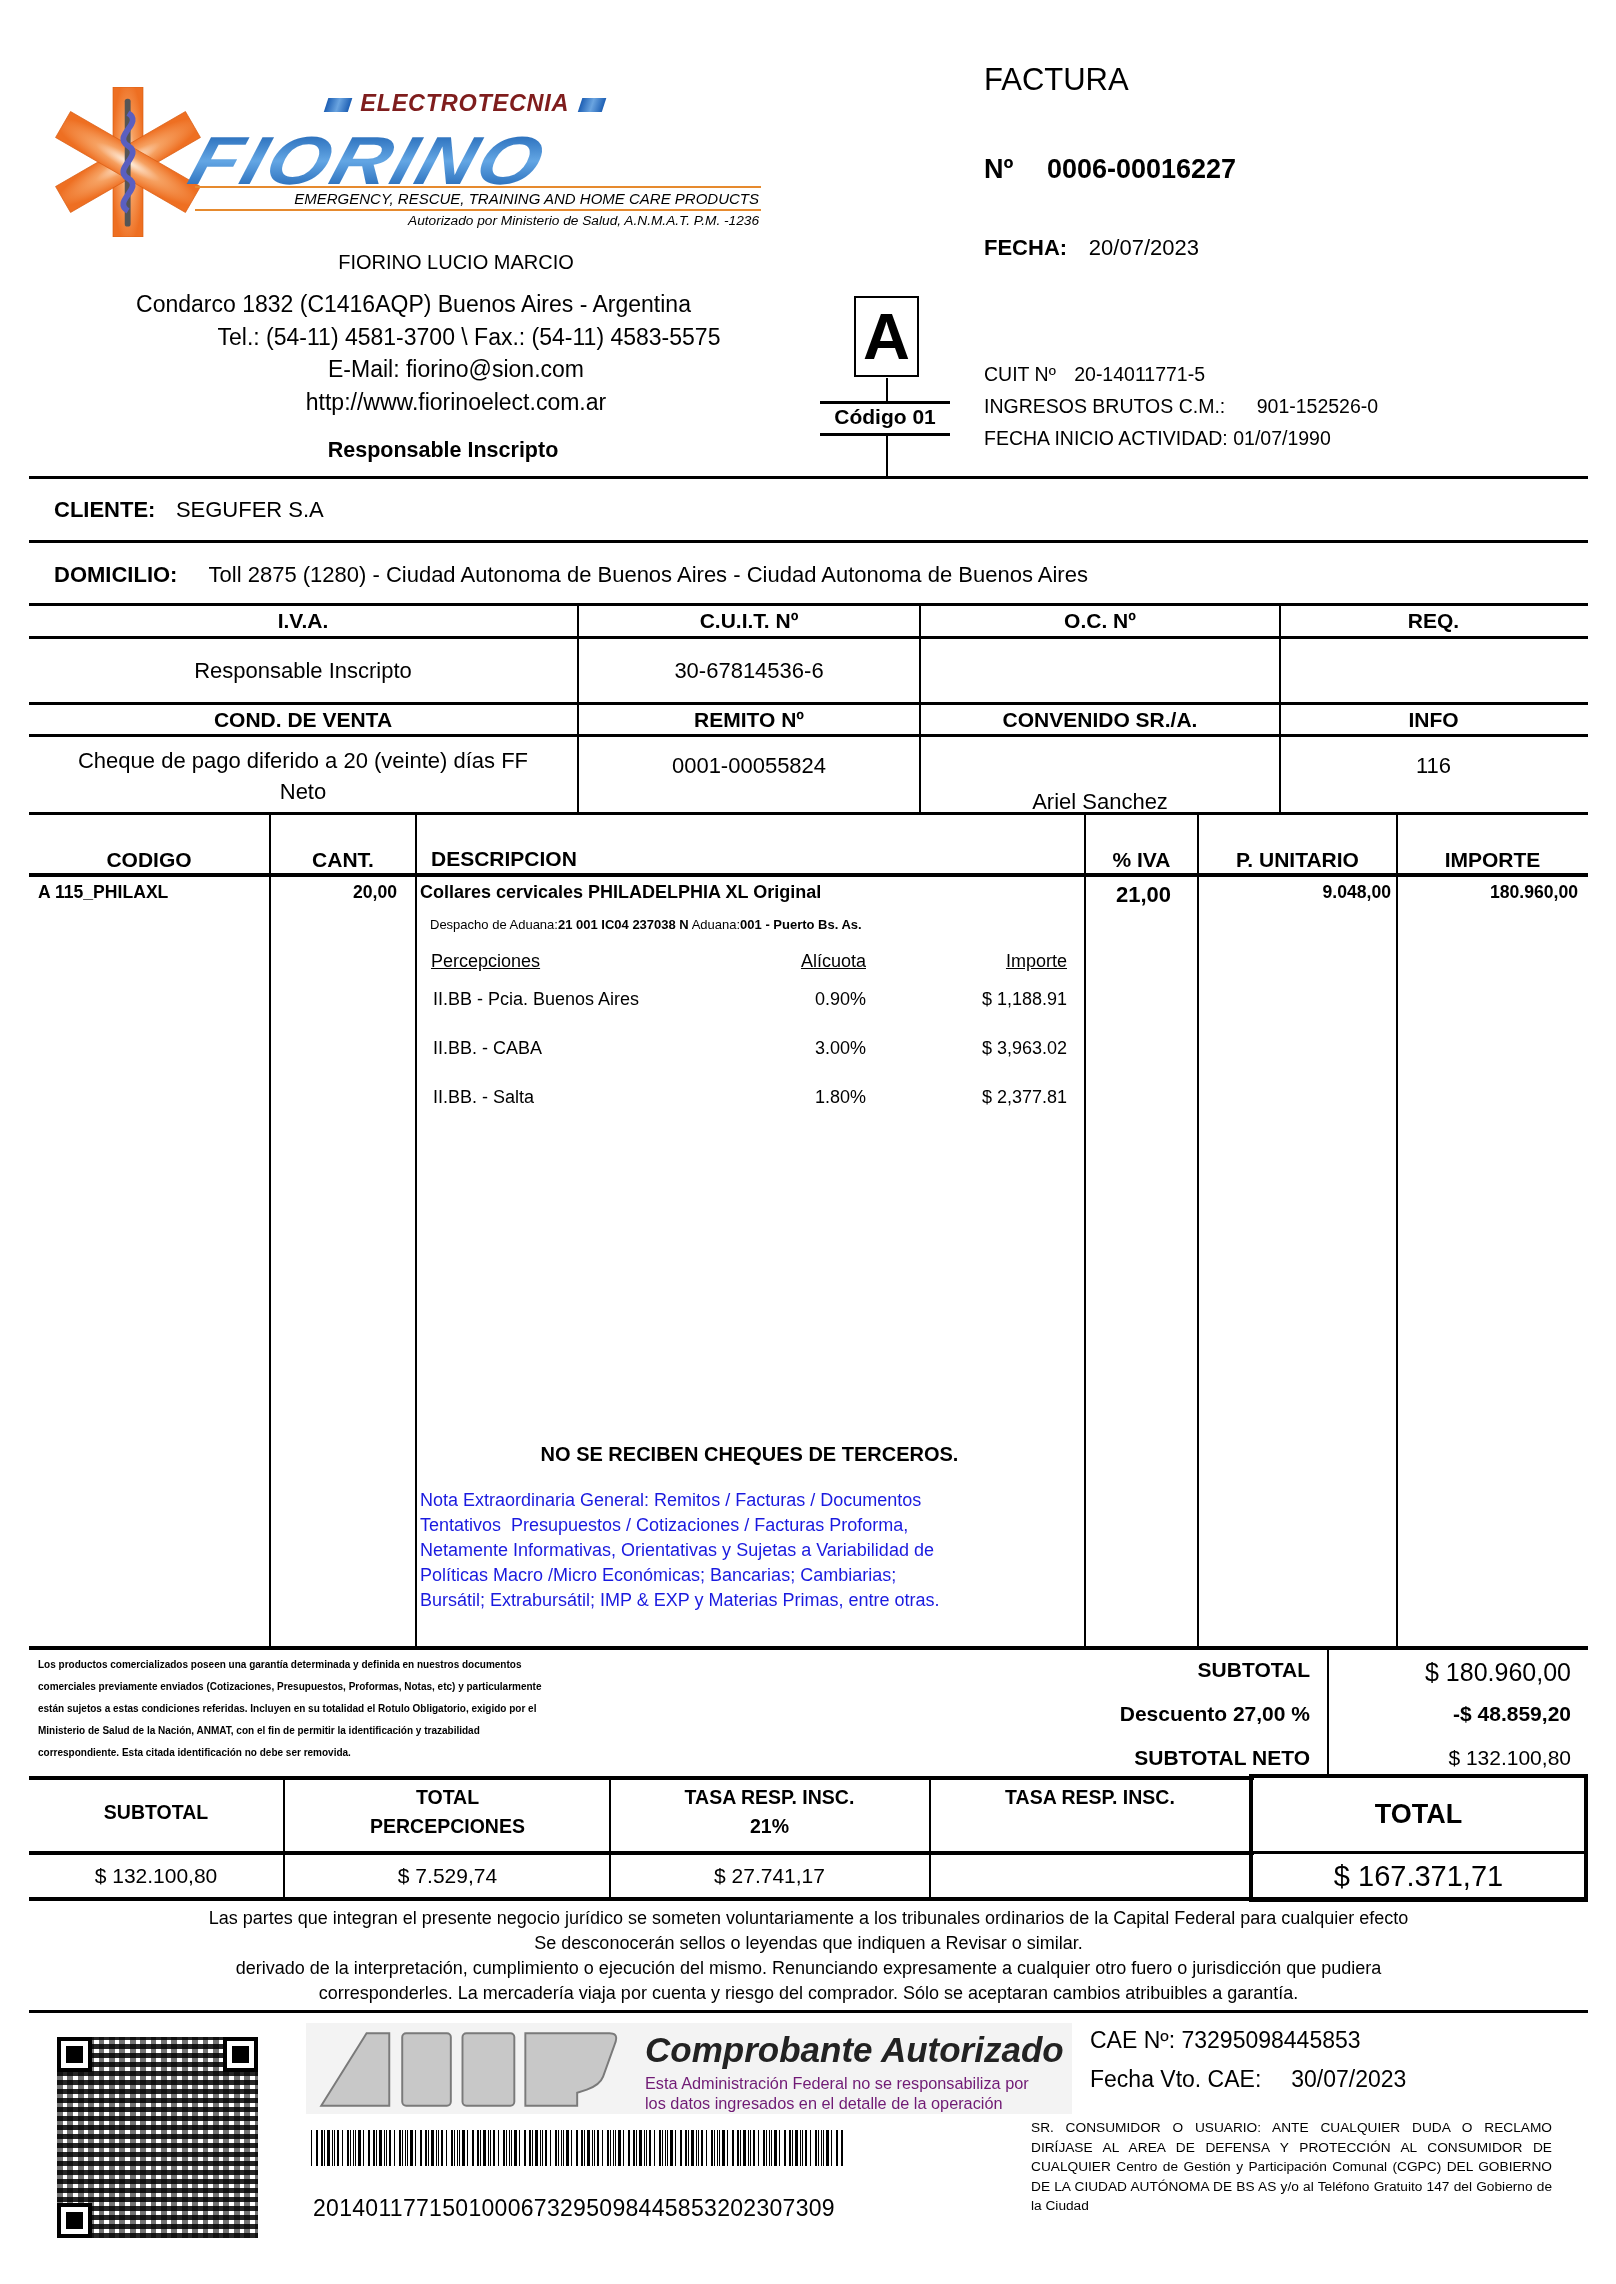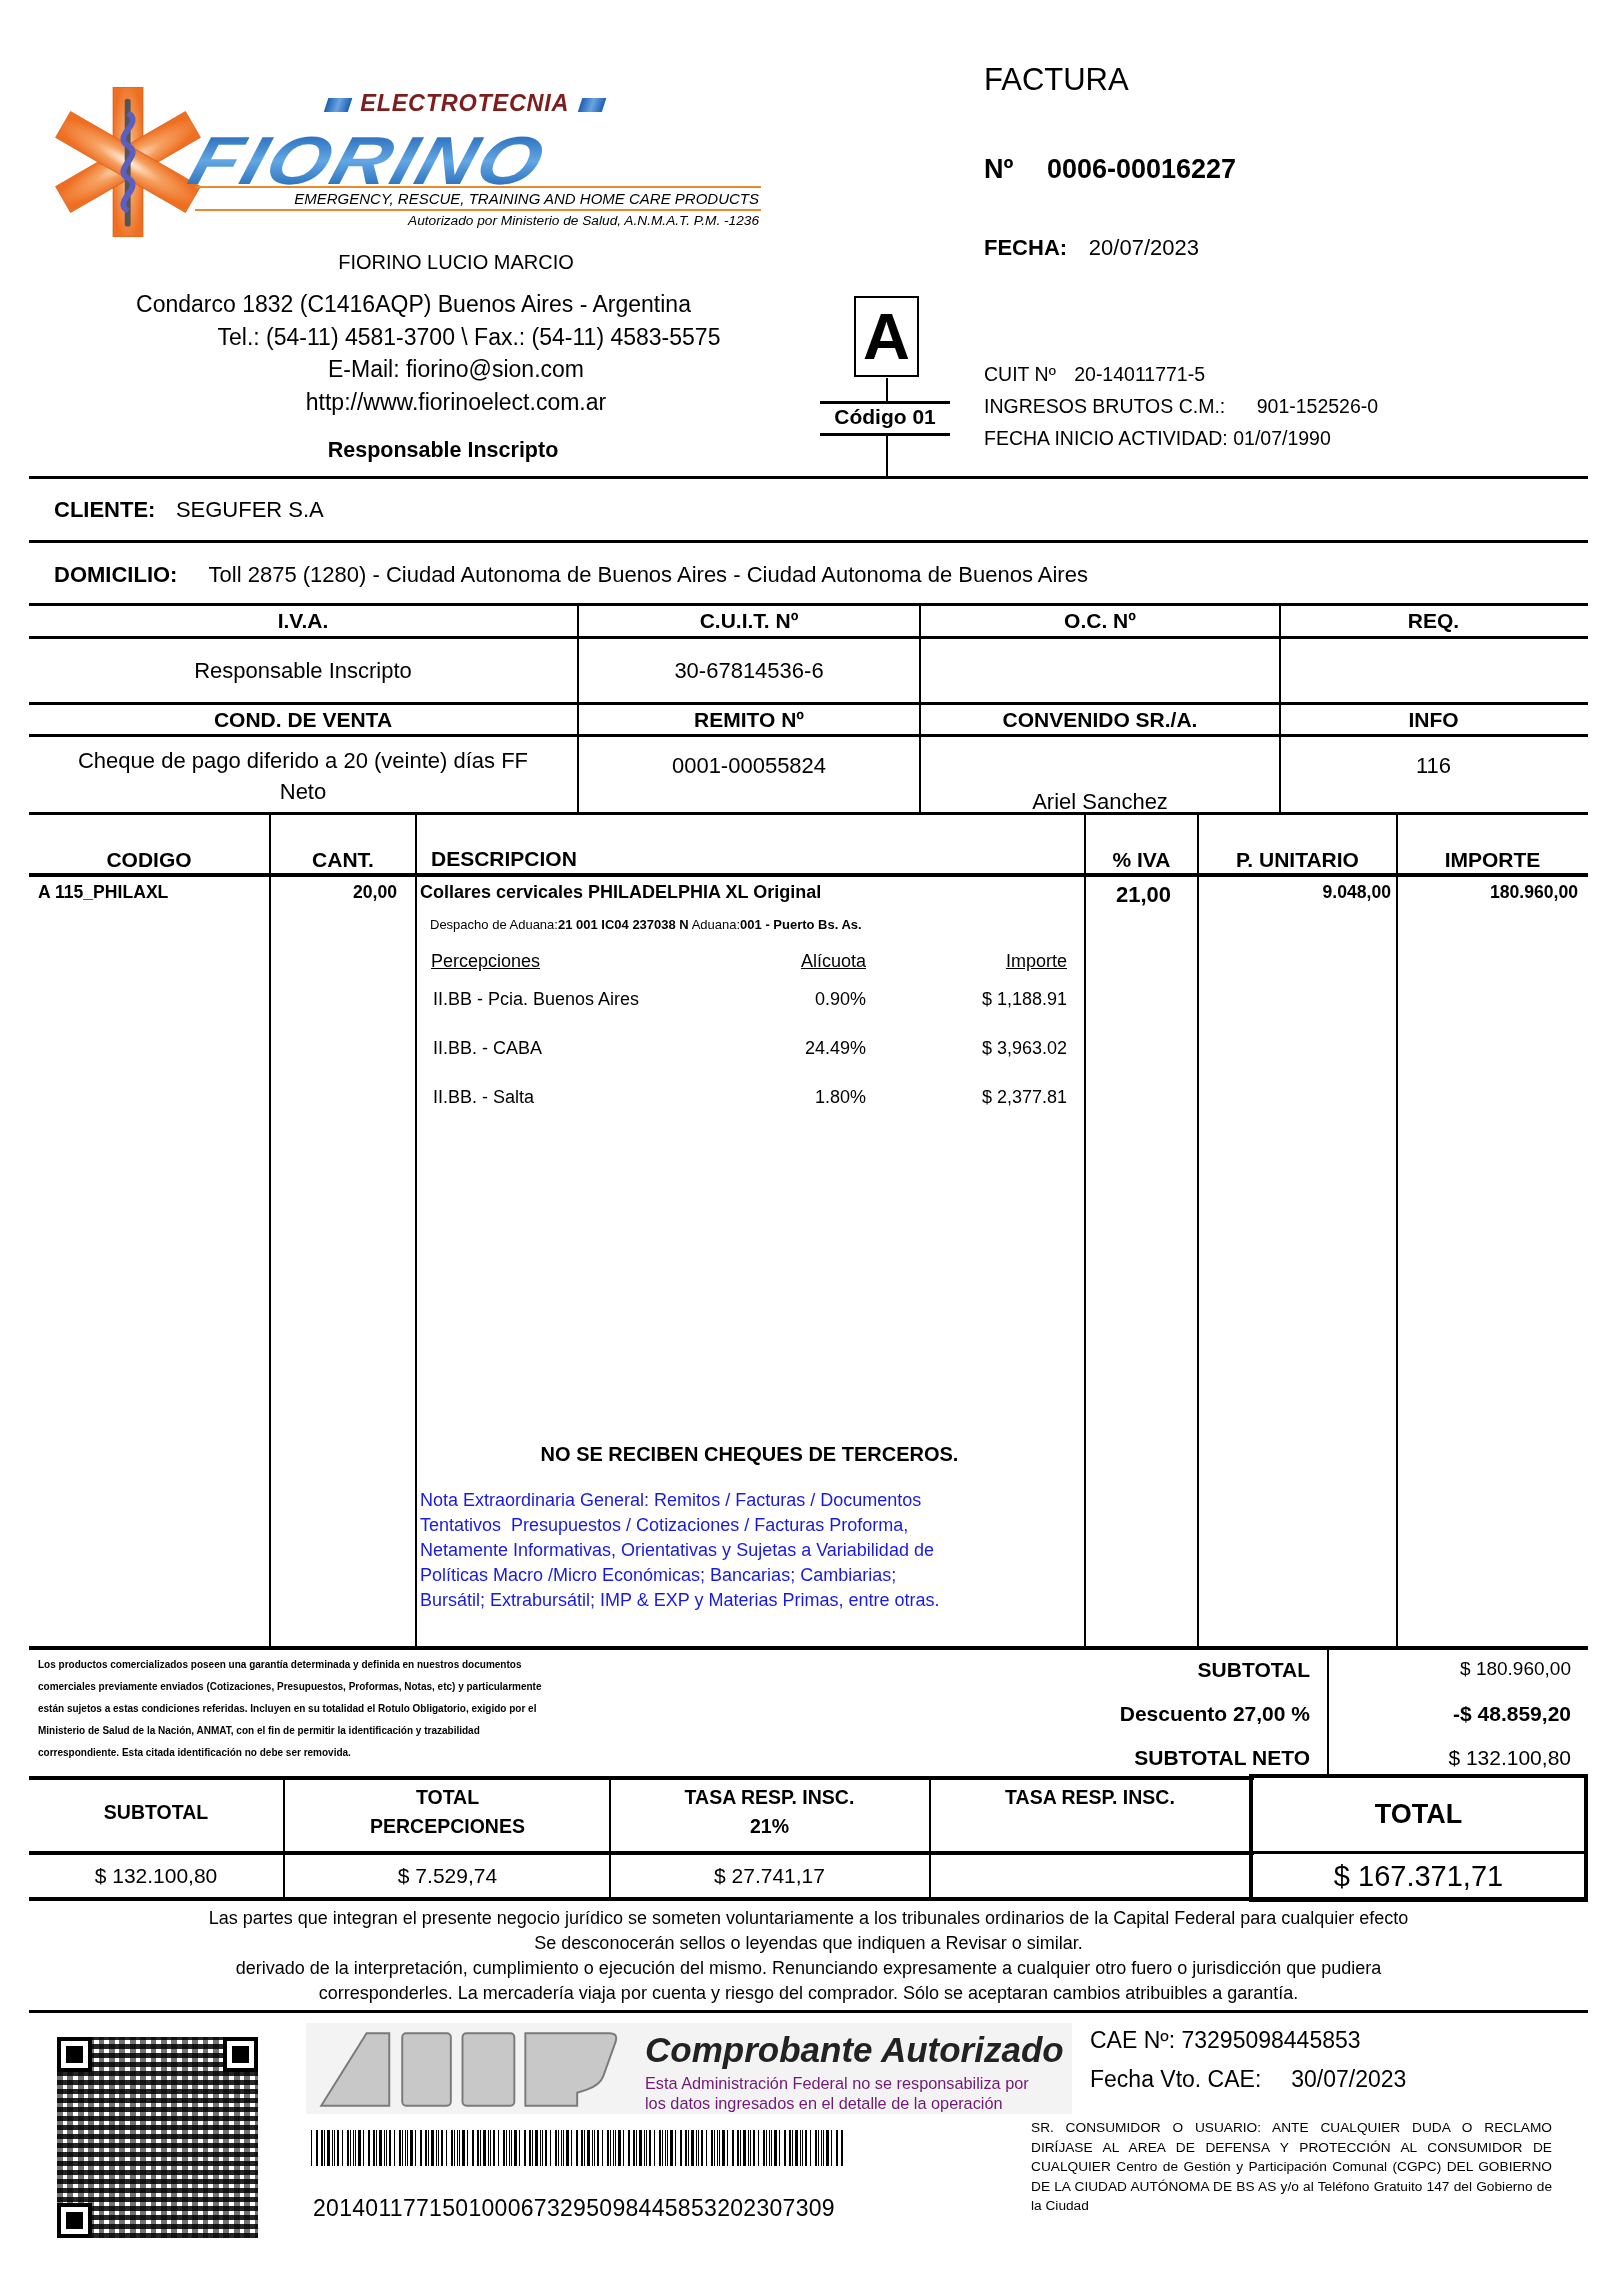--- a/index.html
+++ b/index.html
@@ -176,21 +176,21 @@
 <div class="abs r" style="left:762px;top:951px;width:104px;font-size:18px;text-decoration:underline;">Alícuota</div>
 <div class="abs r" style="left:932px;top:951px;width:135px;font-size:18px;text-decoration:underline;">Importe</div>
 
 <div>
   <div class="abs" style="left:433px;top:989px;font-size:18px;">II.BB - Pcia. Buenos Aires</div>
   <div class="abs r" style="left:762px;top:989px;width:104px;font-size:18px;">0.90%</div>
   <div class="abs r" style="left:932px;top:989px;width:135px;font-size:18px;">$ 1,188.91</div>
 </div>
 <div>
   <div class="abs" style="left:433px;top:1038px;font-size:18px;">II.BB. - CABA</div>
-  <div class="abs r" style="left:762px;top:1038px;width:104px;font-size:18px;">24.49%</div>
+  <div class="abs r" style="left:762px;top:1038px;width:104px;font-size:18px;">3.00%</div>
   <div class="abs r" style="left:932px;top:1038px;width:135px;font-size:18px;">$ 3,963.02</div>
 </div>
 <div>
   <div class="abs" style="left:433px;top:1087px;font-size:18px;">II.BB. - Salta</div>
   <div class="abs r" style="left:762px;top:1087px;width:104px;font-size:18px;">1.80%</div>
   <div class="abs r" style="left:932px;top:1087px;width:135px;font-size:18px;">$ 2,377.81</div>
 </div>
 
 <div class="abs c b" style="left:417px;top:1443px;width:665px;font-size:20px;">NO SE RECIBEN CHEQUES DE TERCEROS.</div>
 <div class="abs blue" style="left:420px;top:1488px;font-size:18px;line-height:25px;">
@@ -205,21 +205,21 @@
 <div class="abs b" style="left:38px;top:1654px;font-size:10px;line-height:22px;width:821px;">
   <div>Los productos comercializados poseen una garantía determinada y definida en nuestros documentos</div>
   <div>comerciales previamente enviados (Cotizaciones, Presupuestos, Proformas, Notas, etc) y particularmente</div>
   <div>están sujetos a estas condiciones referidas. Incluyen en su totalidad el Rotulo Obligatorio, exigido por el</div>
   <div>Ministerio de Salud de la Nación, ANMAT, con el fin de permitir la identificación y trazabilidad</div>
   <div>correspondiente. Esta citada identificación no debe ser removida.</div>
 </div>
 
 <div class="vl" style="left:1327px;top:1649px;height:128px;"></div>
 <div class="abs b r" style="left:1069px;top:1658px;width:241px;font-size:21px;">SUBTOTAL</div>
-<div class="abs r" style="left:1342px;top:1658px;width:229px;font-size:19px;">$  180.960,00</div>
+<div class="abs r" style="left:1342px;top:1658px;width:229px;font-size:25px;">$  180.960,00</div>
 <div class="abs b r" style="left:1069px;top:1702px;width:241px;font-size:21px;">Descuento 27,00 %</div>
 <div class="abs b r" style="left:1342px;top:1702px;width:229px;font-size:21px;">-$ 48.859,20</div>
 <div class="abs b r" style="left:1069px;top:1746px;width:241px;font-size:21px;">SUBTOTAL NETO</div>
 <div class="abs r" style="left:1342px;top:1746px;width:229px;font-size:21px;">$  132.100,80</div>
 
 <div class="hl" style="left:29px;top:1776px;width:1225px;height:3.9px;"></div>
 <div class="hl" style="left:29px;top:1851px;width:1225px;height:3.9px;"></div>
 <div class="hl" style="left:29px;top:1897px;width:1559px;height:3.9px;"></div>
 <div class="vl" style="left:283px;top:1780px;height:117px;"></div>
 <div class="vl" style="left:609px;top:1780px;height:117px;"></div>

